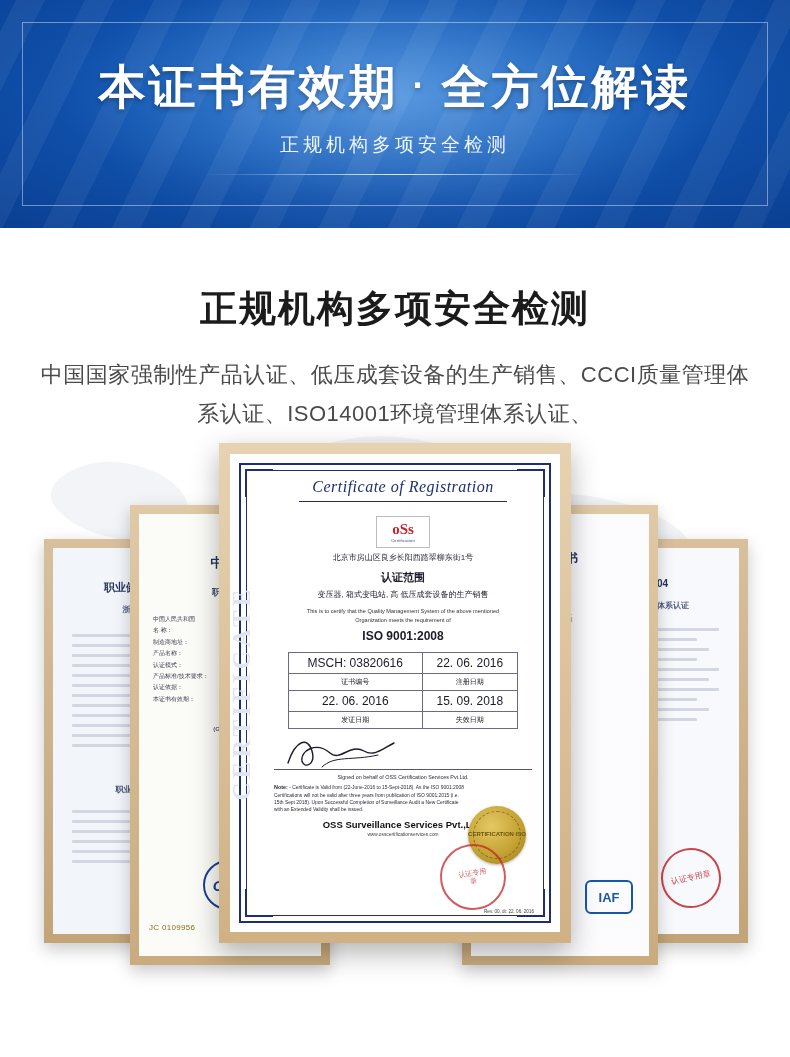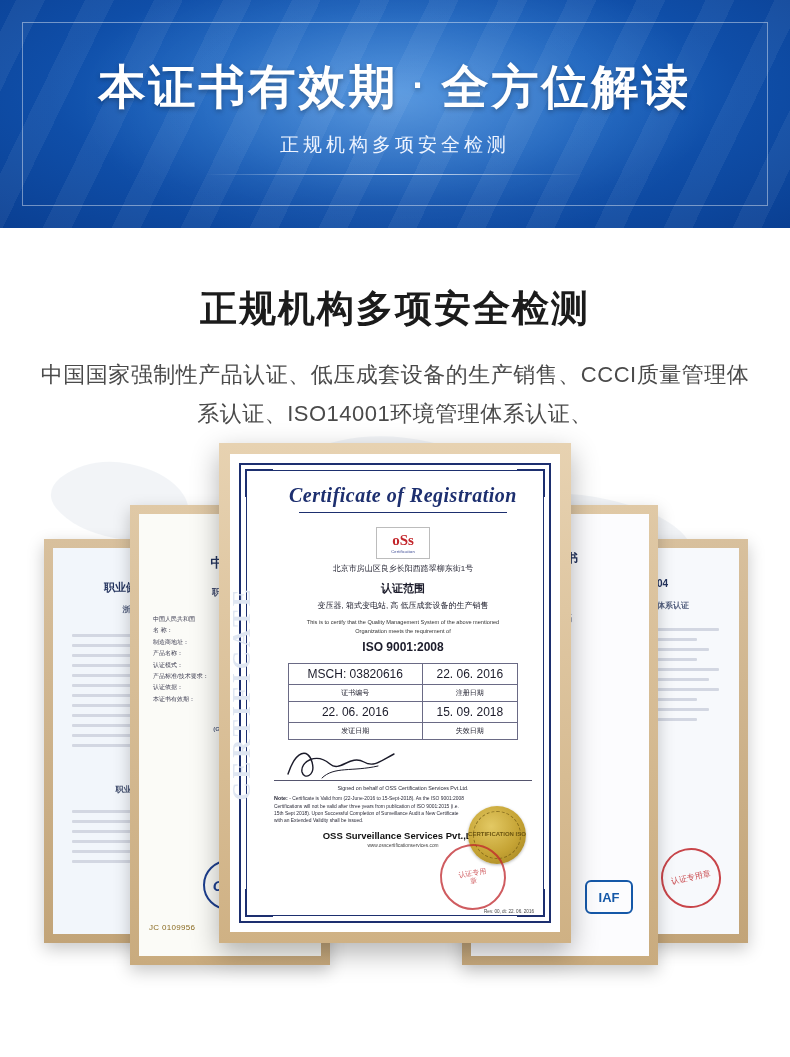--- a/index.html
+++ b/index.html
@@ -308,25 +308,23 @@
 
   .cert-body {
     position: absolute;
     left: 36px; right: 20px; top: 24px; bottom: 16px;
     text-align: center;
     color: #1b1b2a;
   }
   .cert-script {
     font-family: "Liberation Serif", serif;
     font-style: italic;
-    font-size: 20px;
+    font-size: 16px;
     color: #1d2f6f;
     letter-spacing: 0.5px;
-    margin-top: 6px;
-    font-weight: bold;
   }
   .cert-script-rule {
     width: 76%;
     margin: 5px auto 0;
     height: 1px;
     background: #1d2f6f;
   }
   .oss-logo {
     margin: 14px auto 0;
     width: 52px; height: 30px;

